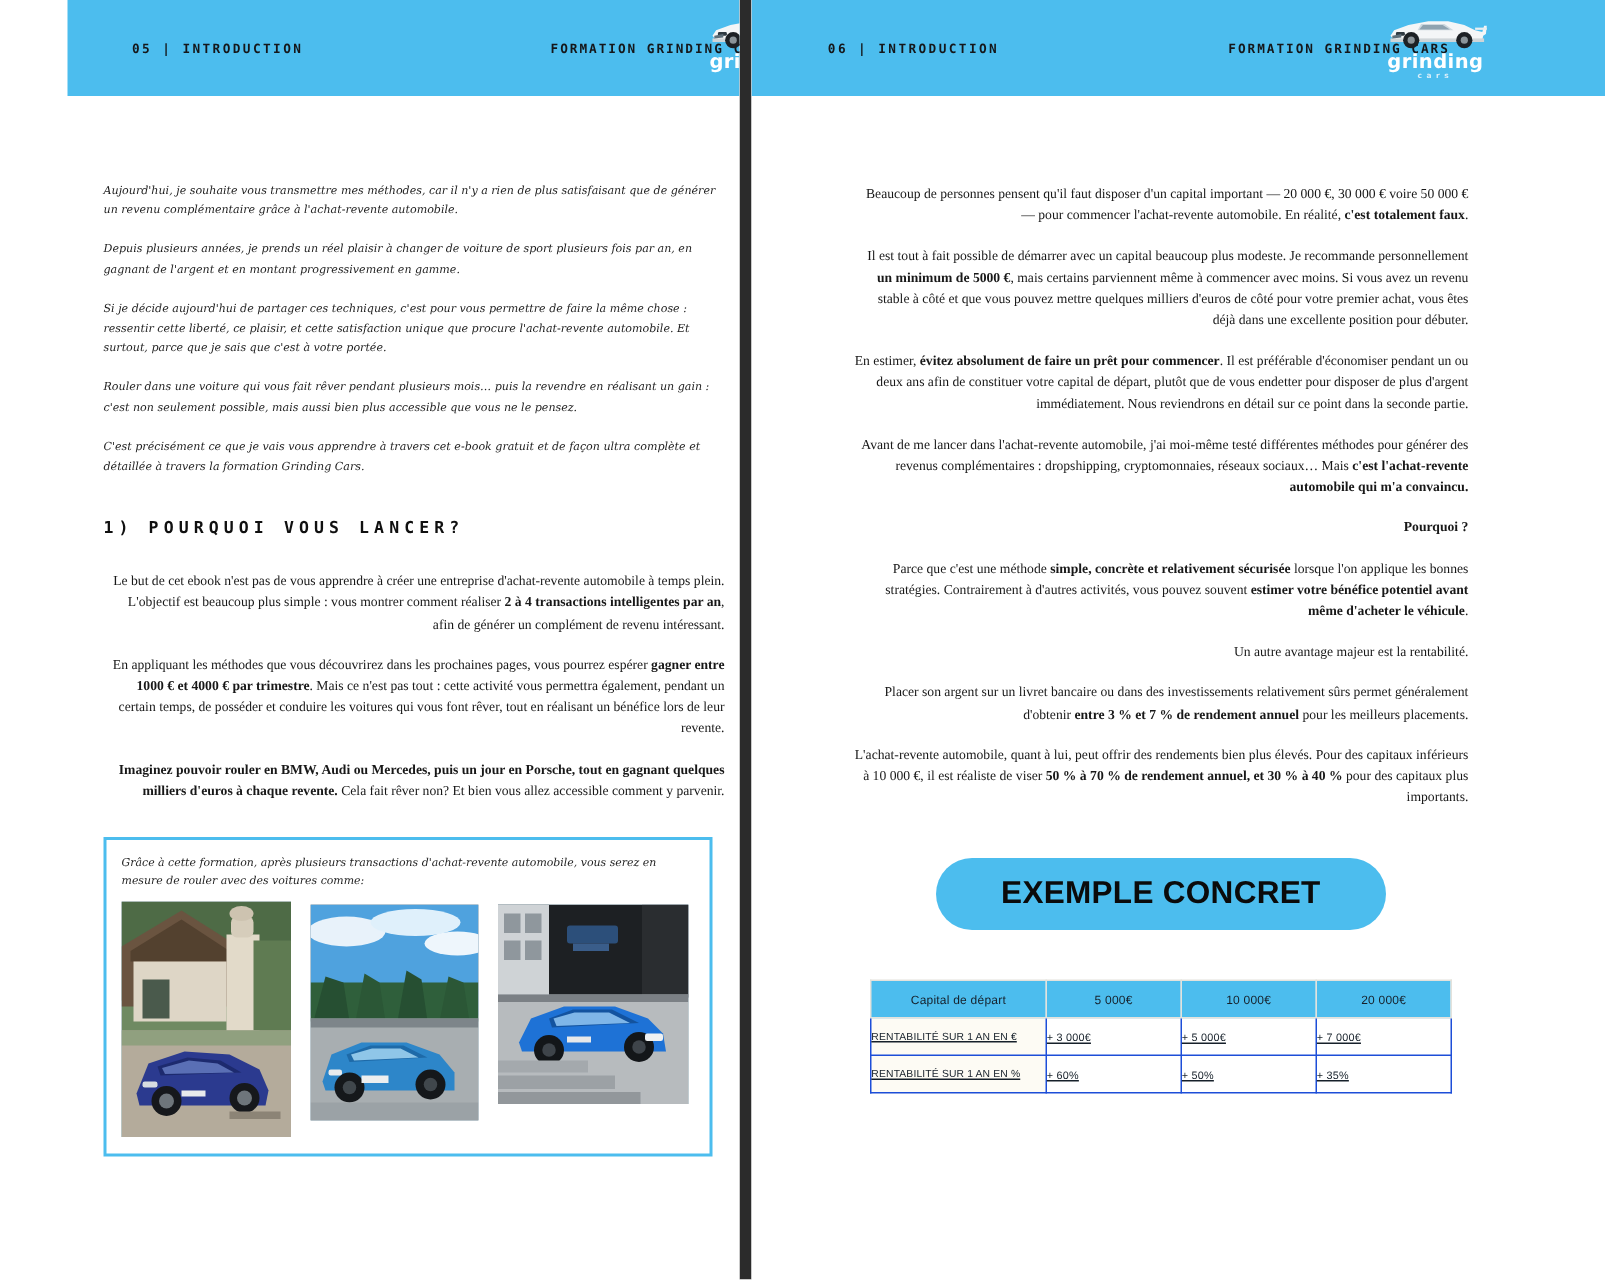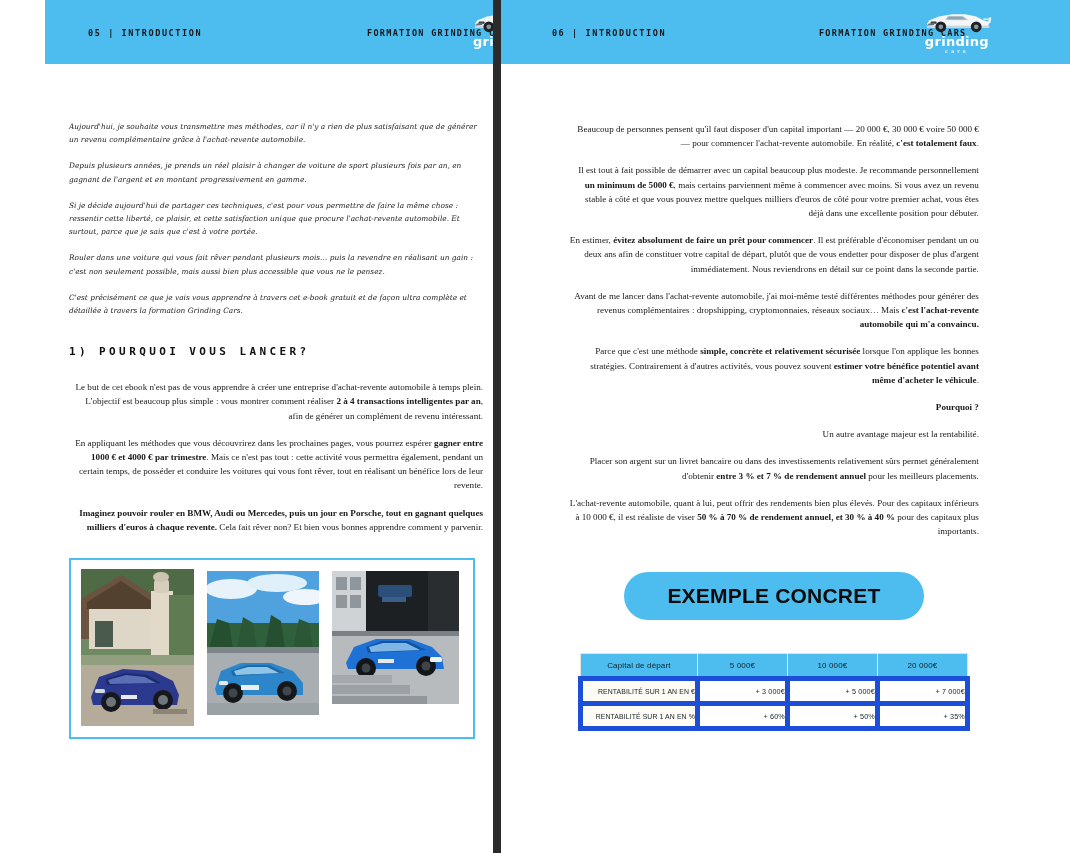--- a/index.html
+++ b/index.html
@@ -222,23 +222,24 @@
     border: 1px solid #e3e2dc;
     letter-spacing: 0.15px;
   }
   .ex-table td {
     background: #ffffff;
     color: #16202a;
     font-family: "Liberation Sans", sans-serif;
     font-size: 7.2px;
     font-weight: 400;
     height: 25px;
-    text-align: right;
-    border: 5px solid #1d4ed8;
+    text-align: left;
+    border: 1px solid #1d4ed8;
     letter-spacing: 0.15px;
+    text-decoration: underline;
   }
   .ex-table td.rowhead {
     background: #fdfbf4;
     font-size: 6.9px;
     letter-spacing: 0.1px;
   }
   .ex-table col.c0 { width: 117px; }
   .ex-table col.c1 { width: 90px; }
   .ex-table col.c2 { width: 90px; }
   .ex-table col.c3 { width: 90px; }
@@ -282,23 +283,24 @@
       <p class="italic">Si je décide aujourd'hui de partager ces techniques, c'est pour vous permettre de faire la même chose : ressentir cette liberté, ce plaisir, et cette satisfaction unique que procure l'achat-revente automobile. Et surtout, parce que je sais que c'est à votre portée.</p>
       <p class="italic">Rouler dans une voiture qui vous fait rêver pendant plusieurs mois… puis la revendre en réalisant un gain : c'est non seulement possible, mais aussi bien plus accessible que vous ne le pensez.</p>
       <p class="italic">C'est précisément ce que je vais vous apprendre à travers cet e-book gratuit et de façon ultra complète et détaillée à travers la formation Grinding Cars.</p>
 
       <h2 class="section">1) POURQUOI VOUS LANCER?</h2>
 
       <p class="body"><span>Le but de cet ebook n'est pas de vous apprendre à créer une entreprise d'achat-revente automobile à temps plein. L'objectif est beaucoup plus simple : vous montrer comment réaliser </span><b>2 à 4 transactions intelligentes par an</b><span>, afin de générer un complément de revenu intéressant.</span></p>
 
       <p class="body"><span>En appliquant les méthodes que vous découvrirez dans les prochaines pages, vous pourrez espérer </span><b>gagner entre 1000 € et 4000 € par trimestre</b><span>. Mais ce n'est pas tout : cette activité vous permettra également, pendant un certain temps, de posséder et conduire les voitures qui vous font rêver, tout en réalisant un bénéfice lors de leur revente.</span></p>
 
-      <p class="body"><b>Imaginez pouvoir rouler en BMW, Audi ou Mercedes, puis un jour en Porsche, tout en gagnant quelques milliers d'euros à chaque revente.</b><span> Cela fait rêver non? Et bien vous bonnes apprendre comment y parvenir.</span></p>
+      <p class="body"><b>Imaginez pouvoir rouler en BMW, Audi ou Mercedes, puis un jour en Porsche, tout en gagnant quelques milliers d'euros à chaque revente.</b><span> Cela fait rêver non? Et bien vous allez accessible comment y parvenir.</span></p>
 
       <div class="showcase">
+        <div class="showcase-caption">Grâce à cette formation, après plusieurs transactions d'achat-revente automobile, vous serez en mesure de rouler avec des voitures comme:</div>
         <div class="showcase-row">
 
           <div class="photo photo-1">
             <svg viewBox="0 0 113 157" preserveAspectRatio="none">
               <rect width="113" height="157" fill="#6f8a62"></rect>
               <rect y="0" width="113" height="66" fill="#4e6b46"></rect>
               <path d="M0 30 L40 6 L78 30 L78 70 L0 70 Z" fill="#6a5440"></path>
               <path d="M6 33 L40 12 L72 33 L72 40 L6 40 Z" fill="#53412f"></path>
               <rect x="8" y="40" width="62" height="40" fill="#ded6c6"></rect>
               <rect x="14" y="52" width="18" height="26" fill="#4a5a4c"></rect>
@@ -415,23 +417,23 @@
     <div class="col-right">
 
       <p class="body"><span>Beaucoup de personnes pensent qu'il faut disposer d'un capital important — 20 000 €, 30 000 € voire 50 000 € — pour commencer l'achat-revente automobile. En réalité, </span><b>c'est totalement faux</b><span>.</span></p>
 
       <p class="body"><span>Il est tout à fait possible de démarrer avec un capital beaucoup plus modeste. Je recommande personnellement </span><b>un minimum de 5000 €</b><span>, mais certains parviennent même à commencer avec moins. Si vous avez un revenu stable à côté et que vous pouvez mettre quelques milliers d'euros de côté pour votre premier achat, vous êtes déjà dans une excellente position pour débuter.</span></p>
 
       <p class="body"><span>En estimer, </span><b>évitez absolument de faire un prêt pour commencer</b><span>. Il est préférable d'économiser pendant un ou deux ans afin de constituer votre capital de départ, plutôt que de vous endetter pour disposer de plus d'argent immédiatement. Nous reviendrons en détail sur ce point dans la seconde partie.</span></p>
 
       <p class="body"><span>Avant de me lancer dans l'achat-revente automobile, j'ai moi-même testé différentes méthodes pour générer des revenus complémentaires : dropshipping, cryptomonnaies, réseaux sociaux… Mais </span><b>c'est l'achat-revente automobile qui m'a convaincu.</b></p>
 
+      <p class="body"><b>Pourquoi ?</b></p>
+
       <p class="body"><span>Parce que c'est une méthode </span><b>simple, concrète et relativement sécurisée</b><span> lorsque l'on applique les bonnes stratégies. Contrairement à d'autres activités, vous pouvez souvent </span><b>estimer votre bénéfice potentiel avant même d'acheter le véhicule</b><span>.</span></p>
-
-      <p class="body"><b>Pourquoi ?</b></p>
 
       <p class="body">Un autre avantage majeur est la rentabilité.</p>
 
       <p class="body"><span>Placer son argent sur un livret bancaire ou dans des investissements relativement sûrs permet généralement d'obtenir </span><b>entre 3 % et 7 % de rendement annuel</b><span> pour les meilleurs placements.</span></p>
 
       <p class="body"><span>L'achat-revente automobile, quant à lui, peut offrir des rendements bien plus élevés. Pour des capitaux inférieurs à 10 000 €, il est réaliste de viser </span><b>50 % à 70 % de rendement annuel, et 30 % à 40 %</b><span> pour des capitaux plus importants.</span></p>
 
       <div class="badge-concret">
         <span>EXEMPLE CONCRET</span>
       </div>

